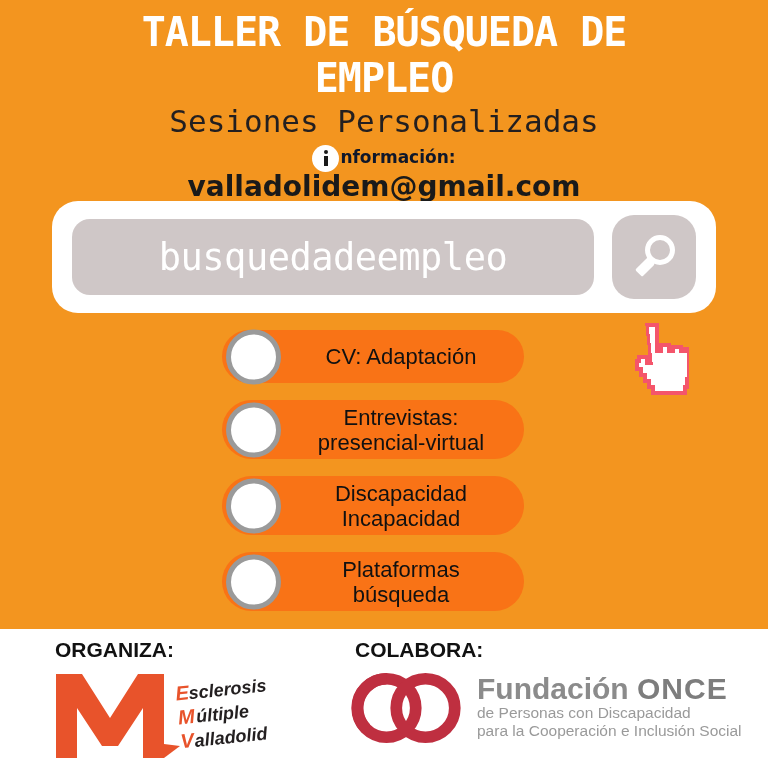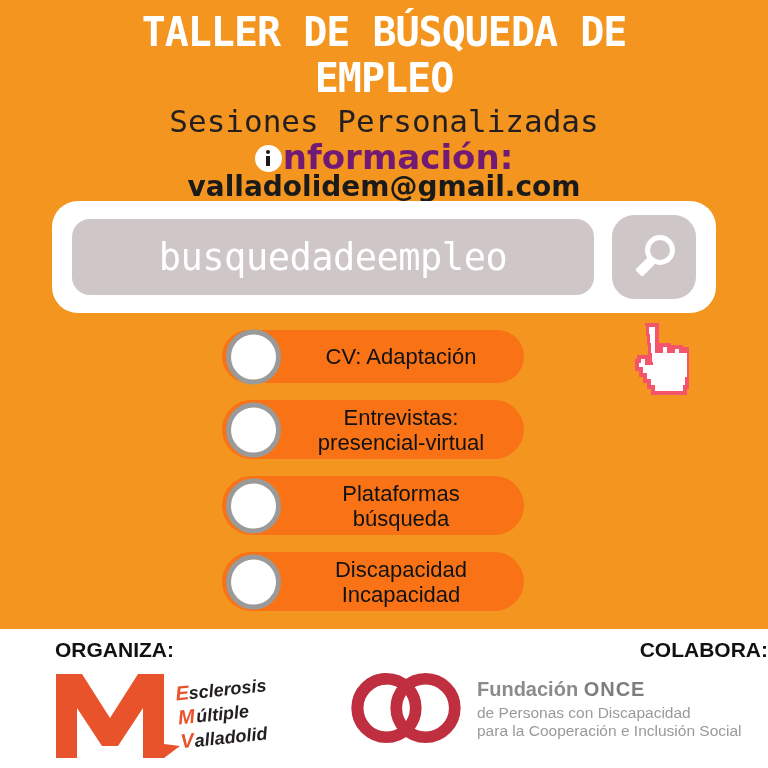--- a/index.html
+++ b/index.html
@@ -61,23 +61,23 @@
     line-height: 36px;
     letter-spacing: 0px;
     color: #231f20;
     margin-top: 3px;
   }
 
   .info-line {
     margin-top: 2px;
     font-family: "DejaVu Sans", sans-serif;
     font-weight: bold;
-    font-size: 34px;
+    font-size: 17px;
     line-height: 32px;
-    color: #701a75;
+    color: #0f172a;
     display: flex;
     justify-content: center;
     align-items: center;
     text-align: center;
   }
 
   .info-icon {
     display: inline-block;
     width: 27px;
     height: 27px;
@@ -242,21 +242,21 @@
   .footer-col.colabora { left: 340px; width: 428px; }
 
   .footer-heading {
     font-family: "Liberation Sans", sans-serif;
     font-weight: bold;
     font-size: 21px;
     color: #111111;
     margin-top: 9px;
   }
   .footer-col.organiza .footer-heading { margin-left: 55px; }
-  .footer-col.colabora .footer-heading { margin-left: 15px; text-align: right; }
+  .footer-col.colabora .footer-heading { margin-left: 15px; }
 
   
   .em-logo {
     position: relative;
     margin-top: 4px;
     margin-left: 48px;
     width: 250px;
     height: 95px;
   }
   .em-logo svg { display: block; }
@@ -268,21 +268,21 @@
     margin-left: 7px;
     display: flex;
     align-items: flex-start;
     gap: 12px;
   }
   .once-rings { flex: none; }
   .once-text { padding-top: 6px; }
 
   .once-title {
     font-family: "Liberation Sans", sans-serif;
-    font-size: 20px;
+    font-size: 30px;
     font-weight: bold;
     color: #8b8b8b;
     line-height: 30px;
     white-space: nowrap;
   }
   .once-title .strong {
     letter-spacing: 1px;
     color: #7d7d7d;
   }
   .once-sub {
@@ -337,28 +337,28 @@
     </div>
 
     <div class="option-row tall">
       <span class="option-radio"></span>
       <span class="option-label" style="white-space:pre-line">Entrevistas:
 presencial-virtual</span>
     </div>
 
     <div class="option-row tall">
       <span class="option-radio"></span>
+      <span class="option-label" style="white-space:pre-line">Discapacidad
+Incapacidad</span>
+    </div>
+
+    <div class="option-row tall">
+      <span class="option-radio"></span>
       <span class="option-label" style="white-space:pre-line">Plataformas
 búsqueda</span>
-    </div>
-
-    <div class="option-row tall">
-      <span class="option-radio"></span>
-      <span class="option-label" style="white-space:pre-line">Discapacidad
-Incapacidad</span>
     </div>
 
   </div>
 
   <div class="footer">
 
     <div class="footer-col organiza">
       <div class="footer-heading">ORGANIZA:</div>
       <div class="em-logo">
         <svg viewBox="0 0 250 95" width="250" height="95" aria-hidden="true">

